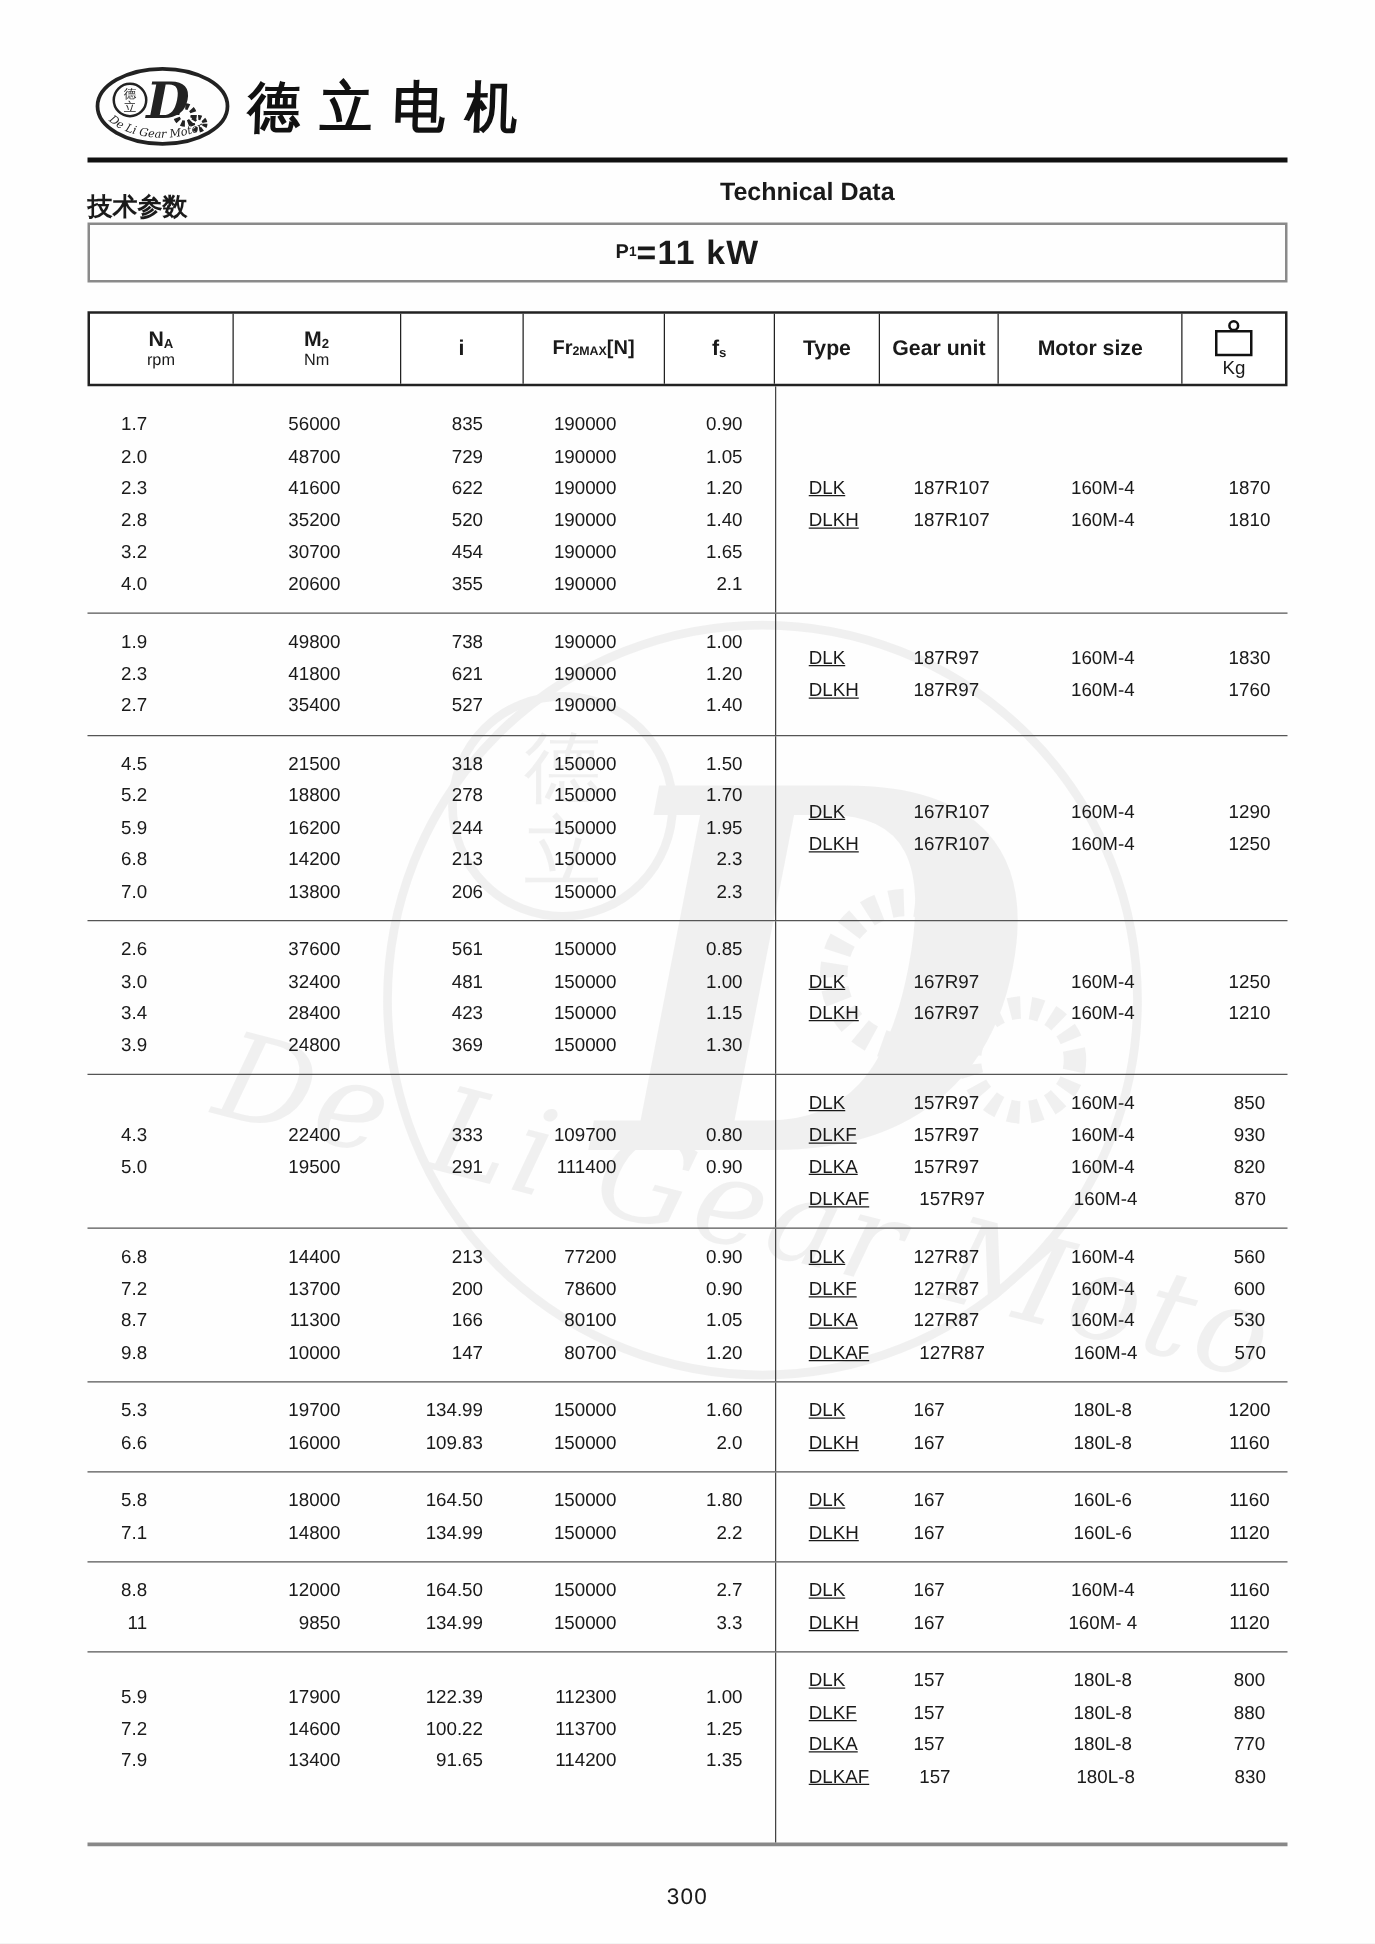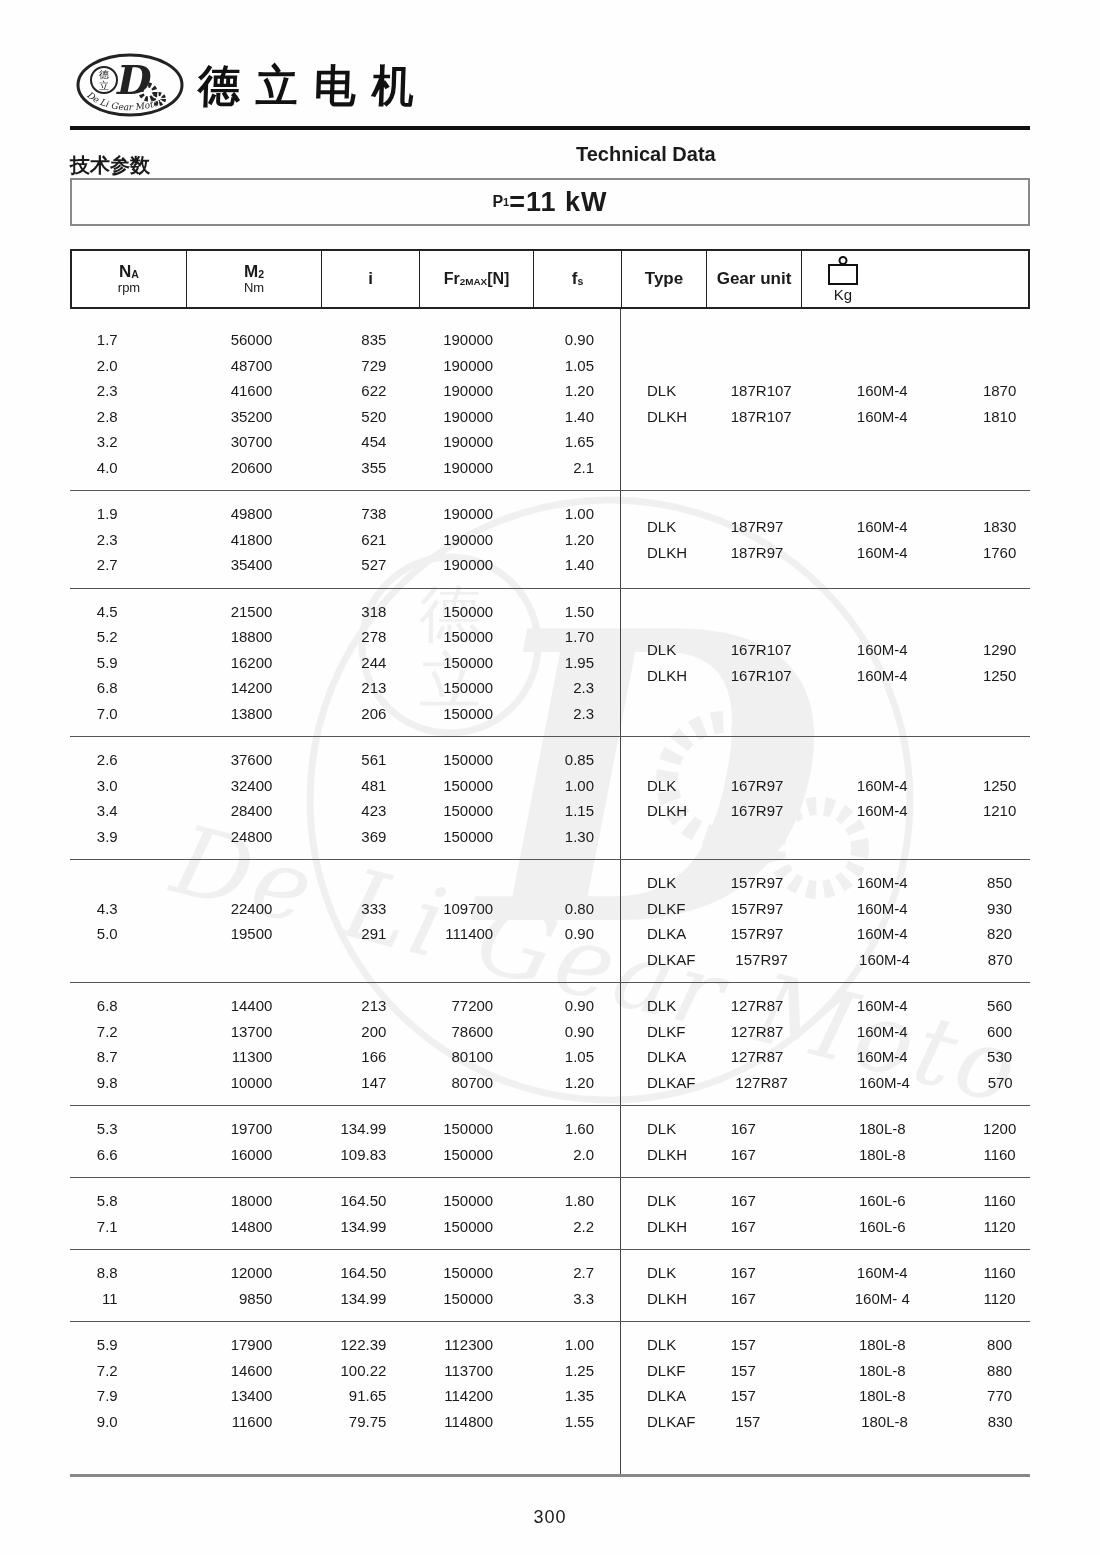--- a/index.html
+++ b/index.html
@@ -49,21 +49,21 @@
   .g-right{width:410px;border-left:1.5px solid #444;display:flex;flex-direction:column;justify-content:center;padding:10px 0;box-sizing:border-box;}
   .group:first-child .g-left,.group:first-child .g-right{padding-top:18px;}
   .group:last-child .g-left,.group:last-child .g-right{padding-bottom:40px;}
   .d-row{display:flex;height:25.5px;align-items:center;font-size:15px;gap:32px;}
   .cell{box-sizing:border-box;white-space:nowrap;}
   .c-na{width:115px;text-align:right;padding-right:46px;}
   .c-m2{width:135px;text-align:right;padding-right:24px;}
   .c-i{width:98px;text-align:right;padding-right:14px;}
   .c-fr{width:114px;text-align:right;padding-right:26px;}
   .c-fs{width:88px;text-align:right;padding-right:26px;}
-  .c-type{width:85px;text-align:left;padding-left:26px;}
+  .c-type{width:85px;text-align:left;padding-left:26px;text-decoration:underline;}
   .c-gear{width:95px;text-align:left;padding-left:8px;}
   .c-motor{width:148px;text-align:center;}
   .c-kg{width:82px;text-align:center;}
 
   
   .botrule{height:3px;background:#888;}
   .pageno{text-align:center;font-size:18px;margin-top:30px;letter-spacing:1px;}
 
   
   .wm{position:absolute;left:150px;top:450px;z-index:0;opacity:0.13;pointer-events:none;}
@@ -139,20 +139,23 @@
       </div>
       <div class="hcell w-fs">
         <div class="h-main"><span>f</span><span class="ss">s</span></div>
       </div>
       <div class="hcell w-type">
         <div class="h-main">Type</div>
       </div>
       <div class="hcell w-gear">
         <div class="h-main">Gear unit</div>
       </div>
+      <div class="hcell w-motor">
+        <div class="h-main">Motor size</div>
+      </div>
       <div class="hcell w-kg">
         <div class="kg-icon"></div>
         <div class="kg-label">Kg</div>
       </div>
     </div>
 
     <div class="tbody">
         <div class="group">
           <div class="g-left">
             <div class="d-row">
@@ -565,27 +568,20 @@
               <div class="cell c-fr">113700</div>
               <div class="cell c-fs">1.25</div>
             </div>
             <div class="d-row">
               <div class="cell c-na">7.9</div>
               <div class="cell c-m2">13400</div>
               <div class="cell c-i">91.65</div>
               <div class="cell c-fr">114200</div>
               <div class="cell c-fs">1.35</div>
             </div>
-            <div class="d-row">
-              <div class="cell c-na">9.0</div>
-              <div class="cell c-m2">11600</div>
-              <div class="cell c-i">79.75</div>
-              <div class="cell c-fr">114800</div>
-              <div class="cell c-fs">1.55</div>
-            </div>
           </div>
           <div class="g-right">
             <div class="d-row">
               <div class="cell c-type">DLK</div>
               <div class="cell c-gear">157</div>
               <div class="cell c-motor">180L-8</div>
               <div class="cell c-kg">800</div>
             </div>
             <div class="d-row">
               <div class="cell c-type">DLKF</div>

